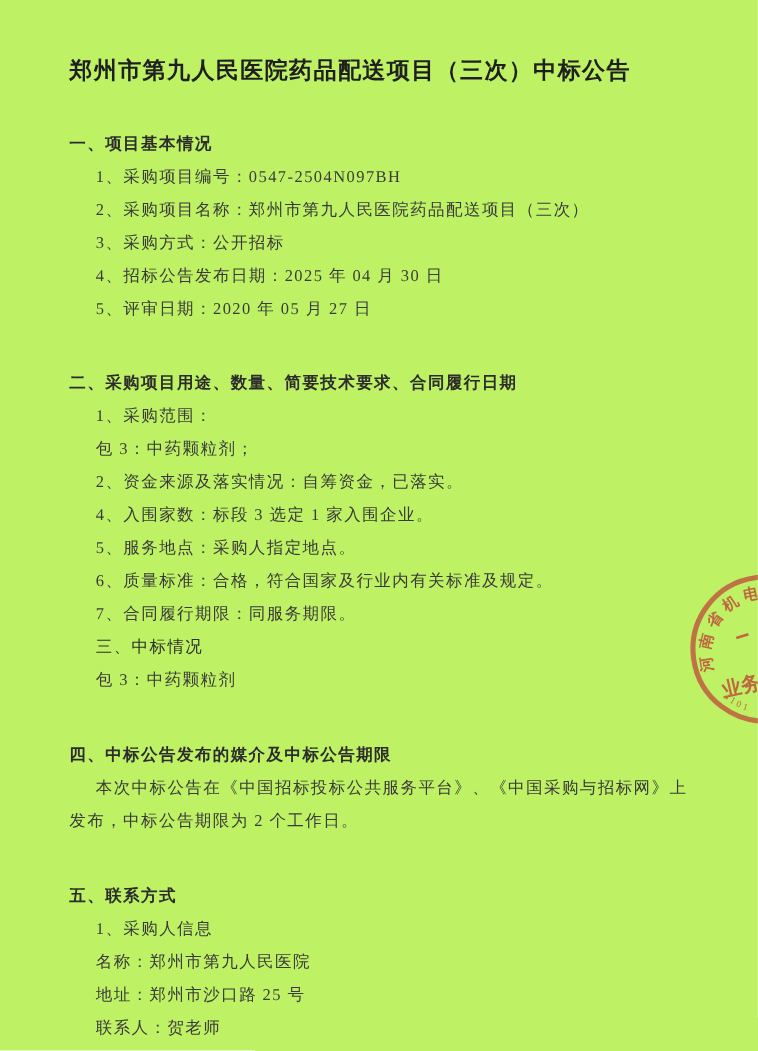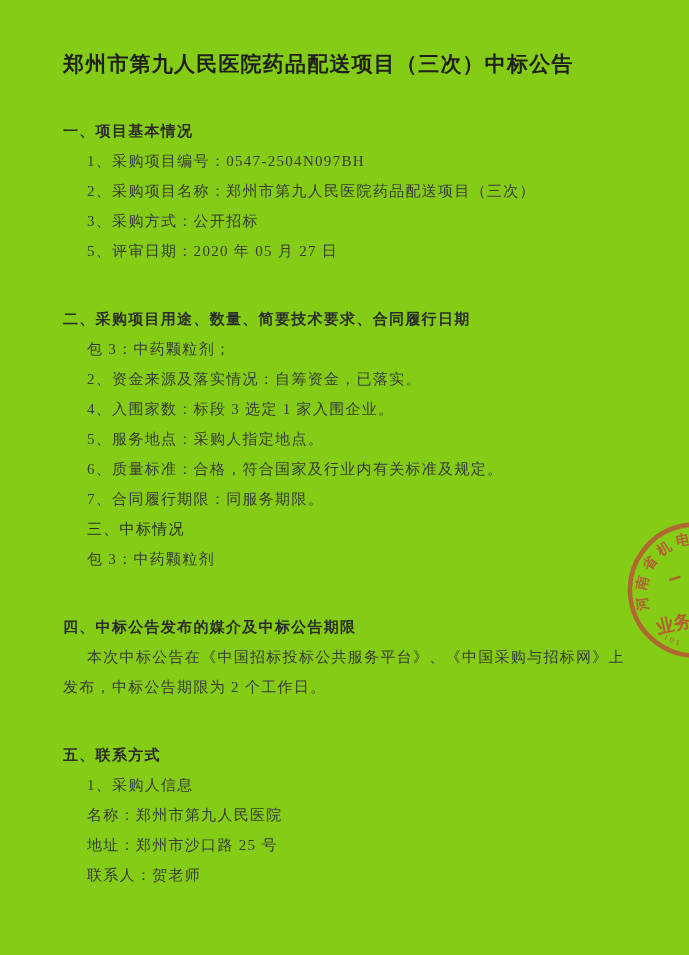--- a/index.html
+++ b/index.html
@@ -2,21 +2,21 @@
 <html><head>
 <meta charset="utf-8">
 <style>
   html, body { margin: 0; padding: 0; background: #ffffff; }
   .page {
     position: relative;
     width: 689px;
     height: 955px;
     box-sizing: border-box;
     padding: 50px 54px 0 63px;
-    background: #84cc16;
+    background: #bef264;
     overflow: hidden;
     font-family: "Liberation Serif", "DejaVu Serif", serif;
   }
   .doc-title {
     margin: 0 0 22px 0;
     font-size: 21px;
     line-height: 28px;
     letter-spacing: 1.2px;
     font-weight: bold;
     color: #1f1f1f;
@@ -62,22 +62,24 @@
 
 <div class="page">
 
   <h1 class="doc-title">郑州市第九人民医院药品配送项目（三次）中标公告</h1>
 
   <div class="doc-body" id="paragraphs">
       <p class="heading">一、项目基本情况</p>
       <p class="item">1、采购项目编号：0547-2504N097BH</p>
       <p class="item">2、采购项目名称：郑州市第九人民医院药品配送项目（三次）</p>
       <p class="item">3、采购方式：公开招标</p>
+      <p class="item">4、招标公告发布日期：2025 年 04 月 30 日</p>
       <p class="item">5、评审日期：2020 年 05 月 27 日</p>
       <p class="heading">二、采购项目用途、数量、简要技术要求、合同履行日期</p>
+      <p class="item">1、采购范围：</p>
       <p class="item">包 3：中药颗粒剂；</p>
       <p class="item">2、资金来源及落实情况：自筹资金，已落实。</p>
       <p class="item">4、入围家数：标段 3 选定 1 家入围企业。</p>
       <p class="item">5、服务地点：采购人指定地点。</p>
       <p class="item">6、质量标准：合格，符合国家及行业内有关标准及规定。</p>
       <p class="item">7、合同履行期限：同服务期限。</p>
       <p class="heading-indent">三、中标情况</p>
       <p class="item">包 3：中药颗粒剂</p>
       <p class="heading">四、中标公告发布的媒介及中标公告期限</p>
       <p class="para">本次中标公告在《中国招标投标公共服务平台》、《中国采购与招标网》上发布，中标公告期限为 2 个工作日。</p>

